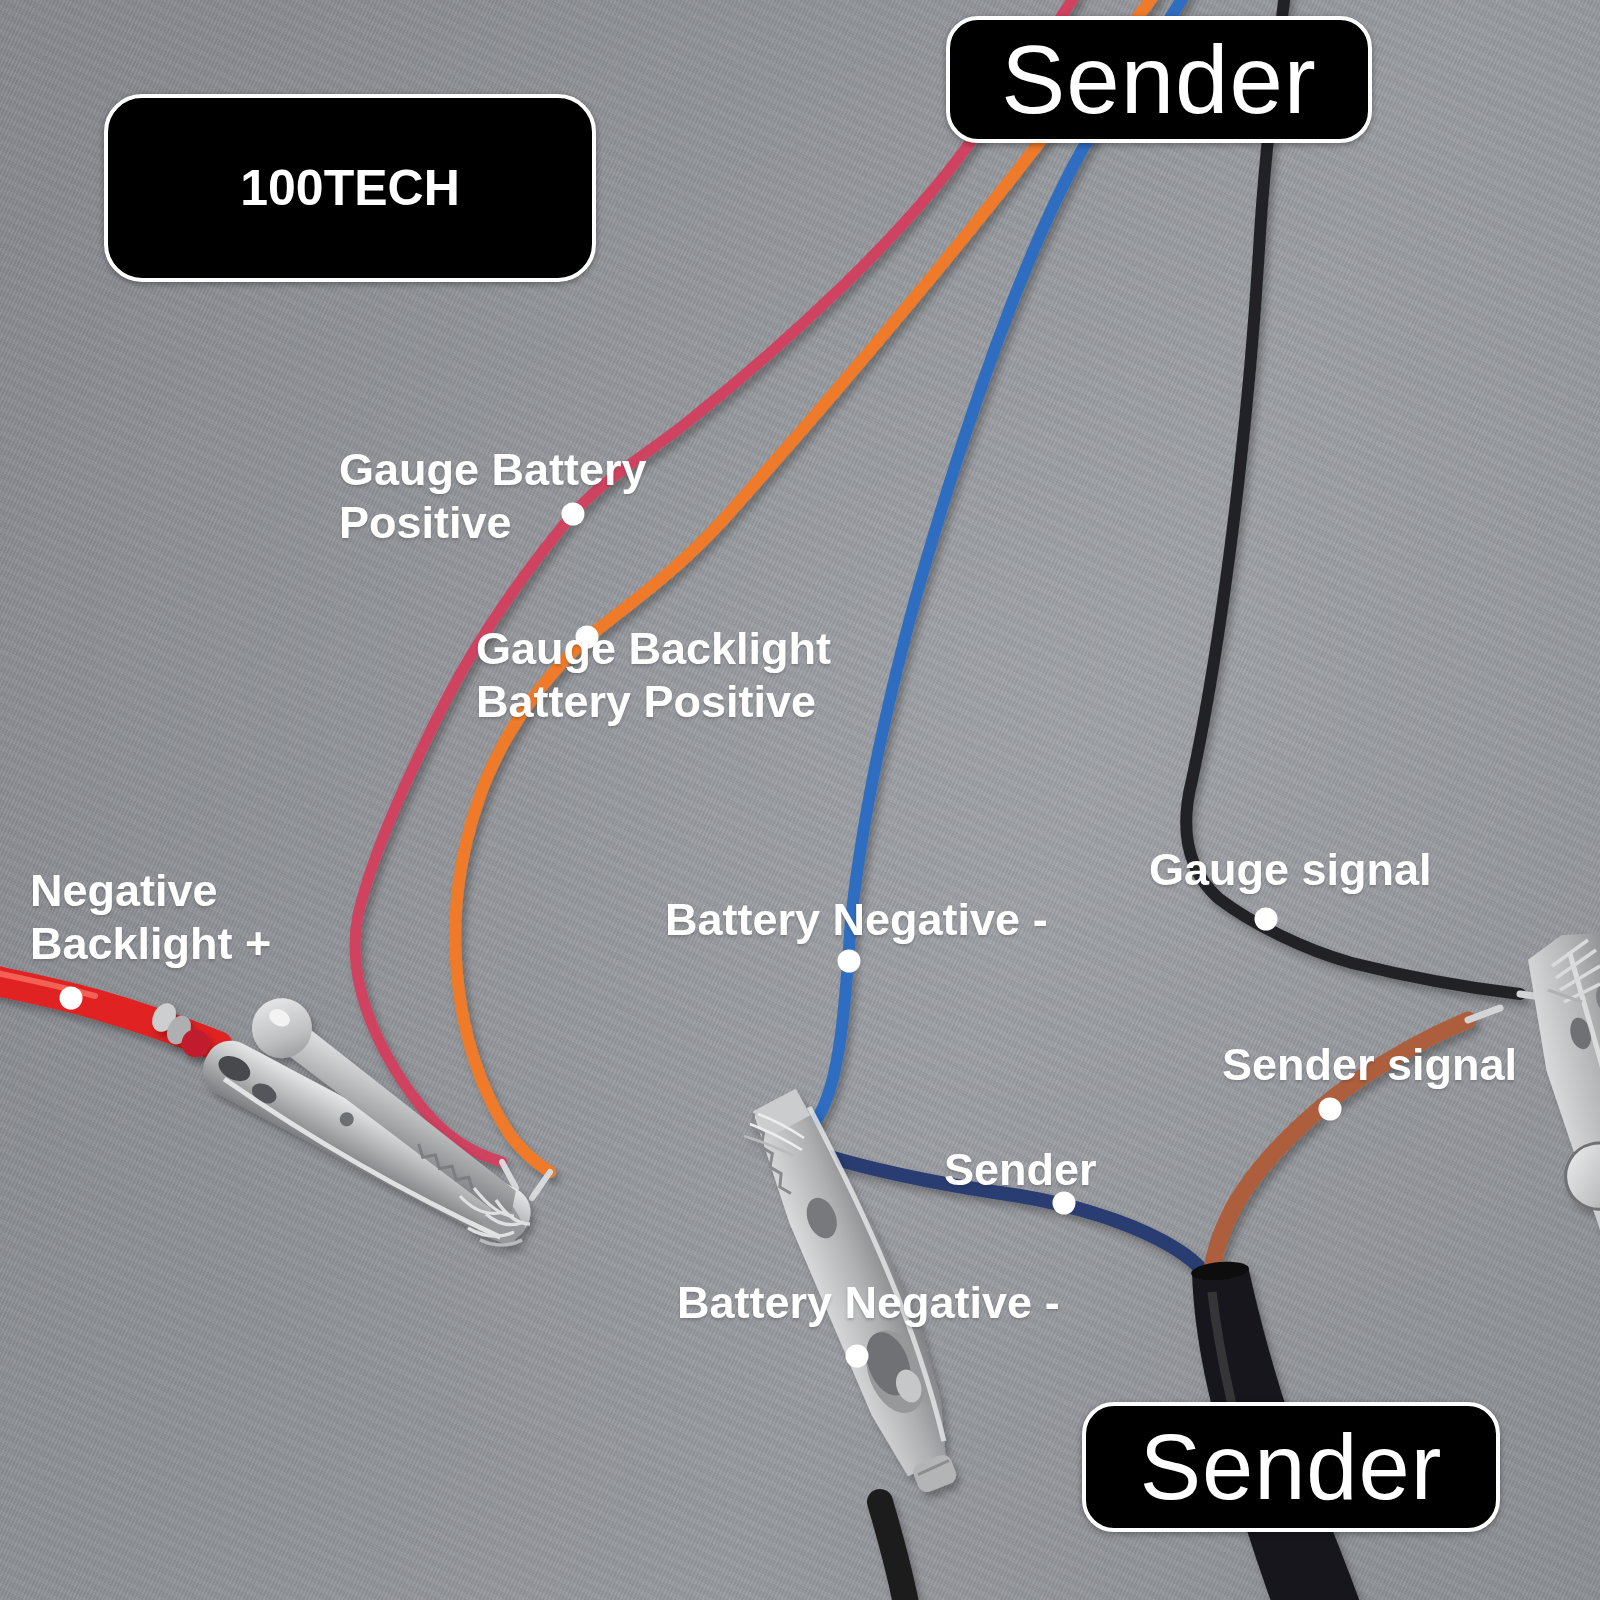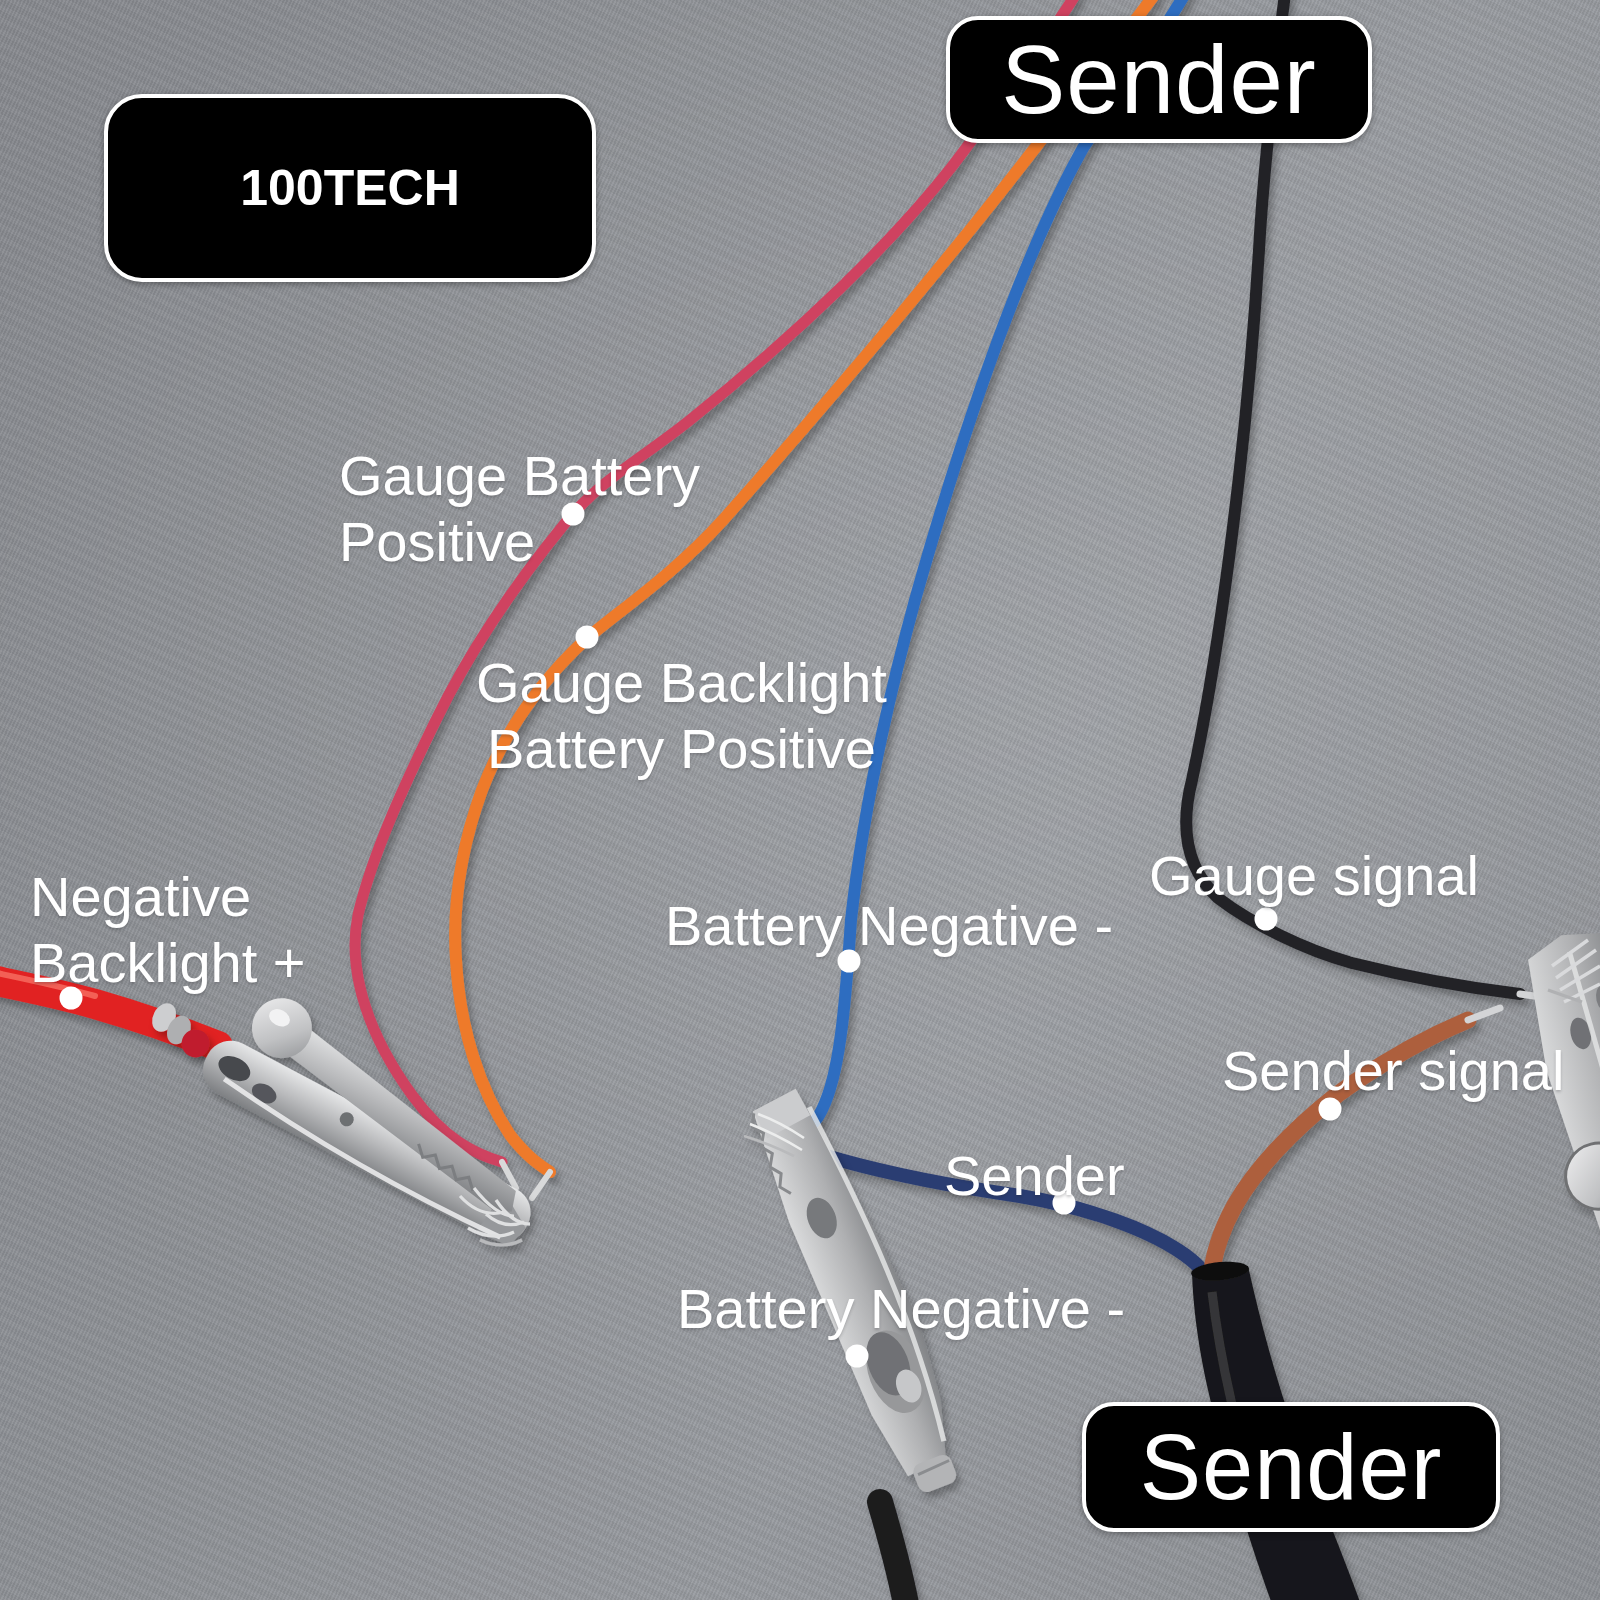--- a/index.html
+++ b/index.html
@@ -20,25 +20,25 @@
   svg.wire-layer{position:absolute;left:0;top:0;width:1600px;height:1600px;}
   .badge{
     position:absolute;background:#000;border:4px solid #fff;border-radius:32px;color:#fff;
     display:flex;align-items:center;justify-content:center;text-align:center;
     box-shadow:0 2px 6px rgba(0,0,0,0.35);
   }
   .badge-title{left:104px;top:94px;width:484px;height:180px;border-radius:38px;flex-direction:column;font-weight:bold;font-size:50px;line-height:1.42;}
   .badge-gauge{left:946px;top:16px;width:418px;height:119px;font-size:96px;font-weight:400;letter-spacing:1px;}
   .badge-sender{left:1082px;top:1402px;width:410px;height:122px;font-size:92px;font-weight:400;letter-spacing:1px;}
   .wire-label{
-    position:absolute;color:#fff;font-weight:normal;font-size:56px;line-height:1.18;
+    position:absolute;color:#fff;font-weight:bold;font-size:45px;line-height:1.18;
     white-space:nowrap;text-shadow:0 2px 3px rgba(40,40,45,0.25);
   }
   .lbl-gauge-batt-pos{left:339px;top:443px;}
-  .lbl-gauge-backlight{left:476px;top:650px;text-align:center;}
+  .lbl-gauge-backlight{left:476px;top:622px;}
   .lbl-batt-pos{left:30px;top:864px;}
   .lbl-batt-neg-gauge{left:665px;top:893px;}
   .lbl-gauge-signal{left:1149px;top:843px;}
   .lbl-sender-signal{left:1182px;top:1038px;margin-left:40px;}
   .lbl-sender-wire{left:944px;top:1143px;}
   .lbl-batt-neg-sender{left:677px;top:1276px;}
 </style>
 </head>
 <body>
 

